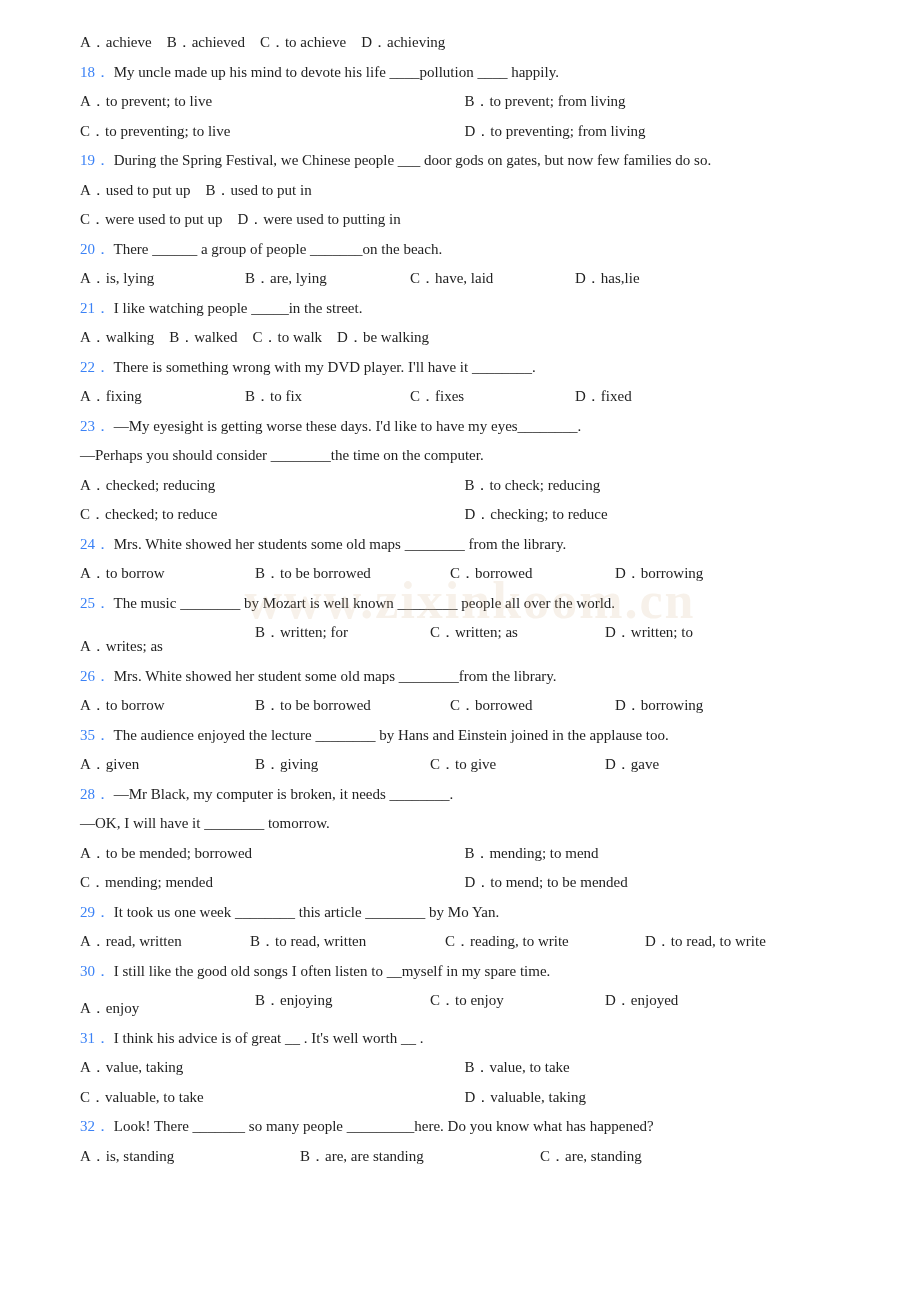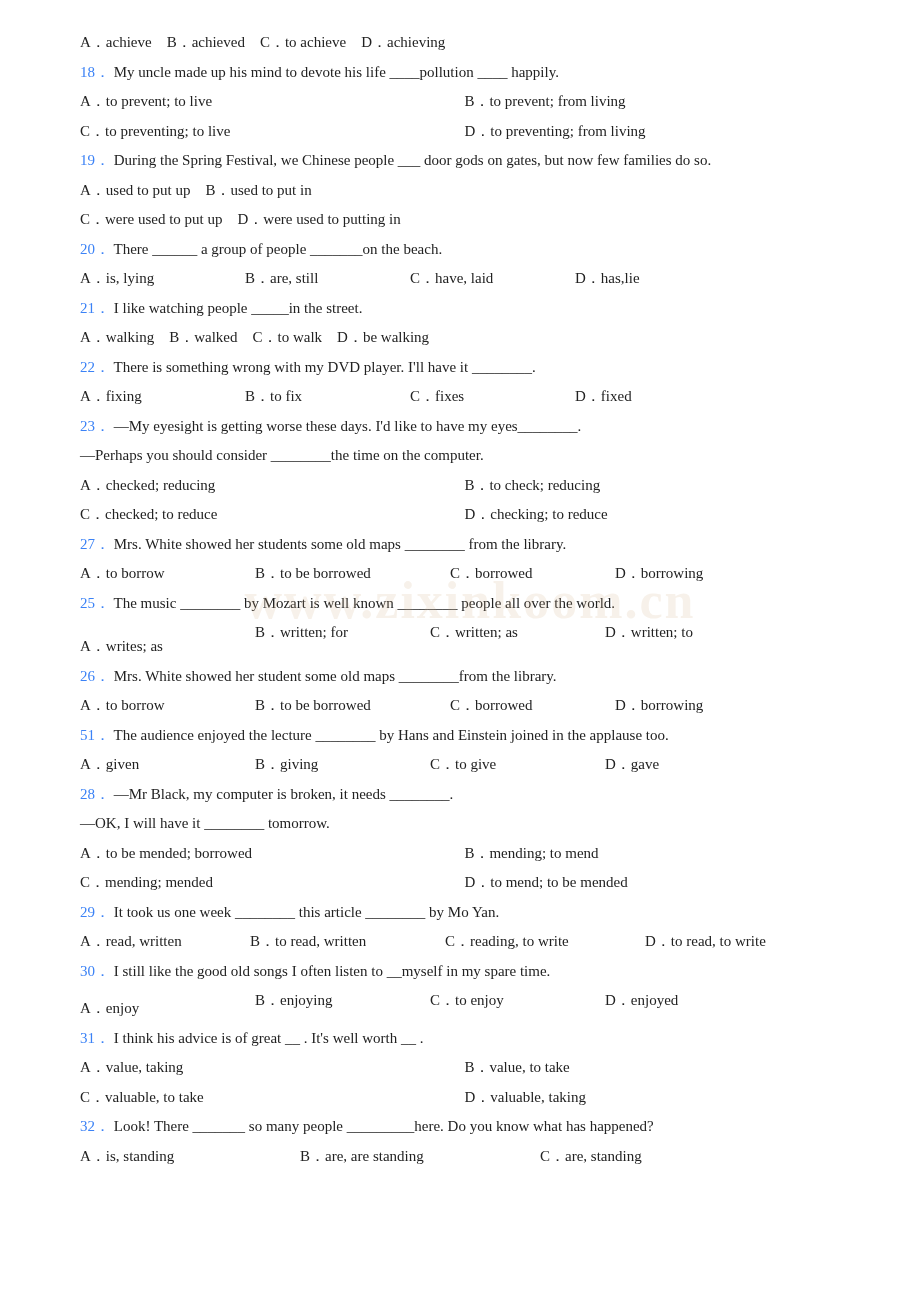--- a/index.html
+++ b/index.html
@@ -79,21 +79,21 @@
   <div class="options-row">
     <span class="option">C．were used to put up　D．were used to putting in</span>
   </div>
 
   <div class="question-line">
     <span class="question-num">20．</span>
     There ______ a group of people _______on the beach.
   </div>
   <div class="options-row">
     <span class="option" style="min-width:155px;">A．is, lying</span>
-    <span class="option" style="min-width:155px;">B．are, still</span>
+    <span class="option" style="min-width:155px;">B．are, lying</span>
     <span class="option" style="min-width:155px;">C．have, laid</span>
     <span class="option" style="min-width:155px;">D．has,lie</span>
   </div>
 
   <div class="question-line">
     <span class="question-num">21．</span>
     I like watching people _____in the street.
   </div>
   <div class="options-row">
     <span class="option">A．walking　B．walked　C．to walk　D．be walking</span>
@@ -120,21 +120,21 @@
   <div class="options-row">
     <span class="option option-2col">A．checked; reducing</span>
     <span class="option option-2col">B．to check; reducing</span>
   </div>
   <div class="options-row">
     <span class="option option-2col">C．checked; to reduce</span>
     <span class="option option-2col">D．checking; to reduce</span>
   </div>
 
   <div class="question-line">
-    <span class="question-num">27．</span>
+    <span class="question-num">24．</span>
     Mrs. White showed her students some old maps ________ from the library.
   </div>
   <div class="options-row">
     <span class="option" style="min-width:165px;">A．to borrow</span>
     <span class="option" style="min-width:185px;">B．to be borrowed</span>
     <span class="option" style="min-width:155px;">C．borrowed</span>
     <span class="option" style="min-width:120px;">D．borrowing</span>
   </div>
 
   <div class="question-line">
@@ -153,21 +153,21 @@
     Mrs. White showed her student some old maps ________from the library.
   </div>
   <div class="options-row">
     <span class="option" style="min-width:165px;">A．to borrow</span>
     <span class="option" style="min-width:185px;">B．to be borrowed</span>
     <span class="option" style="min-width:155px;">C．borrowed</span>
     <span class="option" style="min-width:120px;">D．borrowing</span>
   </div>
 
   <div class="question-line">
-    <span class="question-num">51．</span>
+    <span class="question-num">35．</span>
     The audience enjoyed the lecture ________ by Hans and Einstein joined in the applause too.
   </div>
   <div class="options-row">
     <span class="option" style="min-width:165px;">A．given</span>
     <span class="option" style="min-width:165px;">B．giving</span>
     <span class="option" style="min-width:165px;">C．to give</span>
     <span class="option" style="min-width:120px;">D．gave</span>
   </div>
 
   <div class="question-line">

